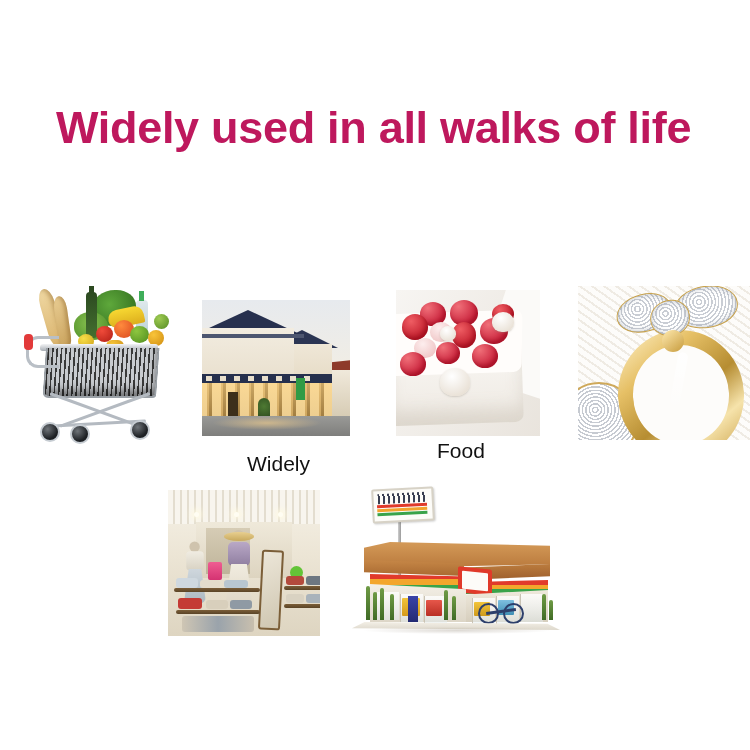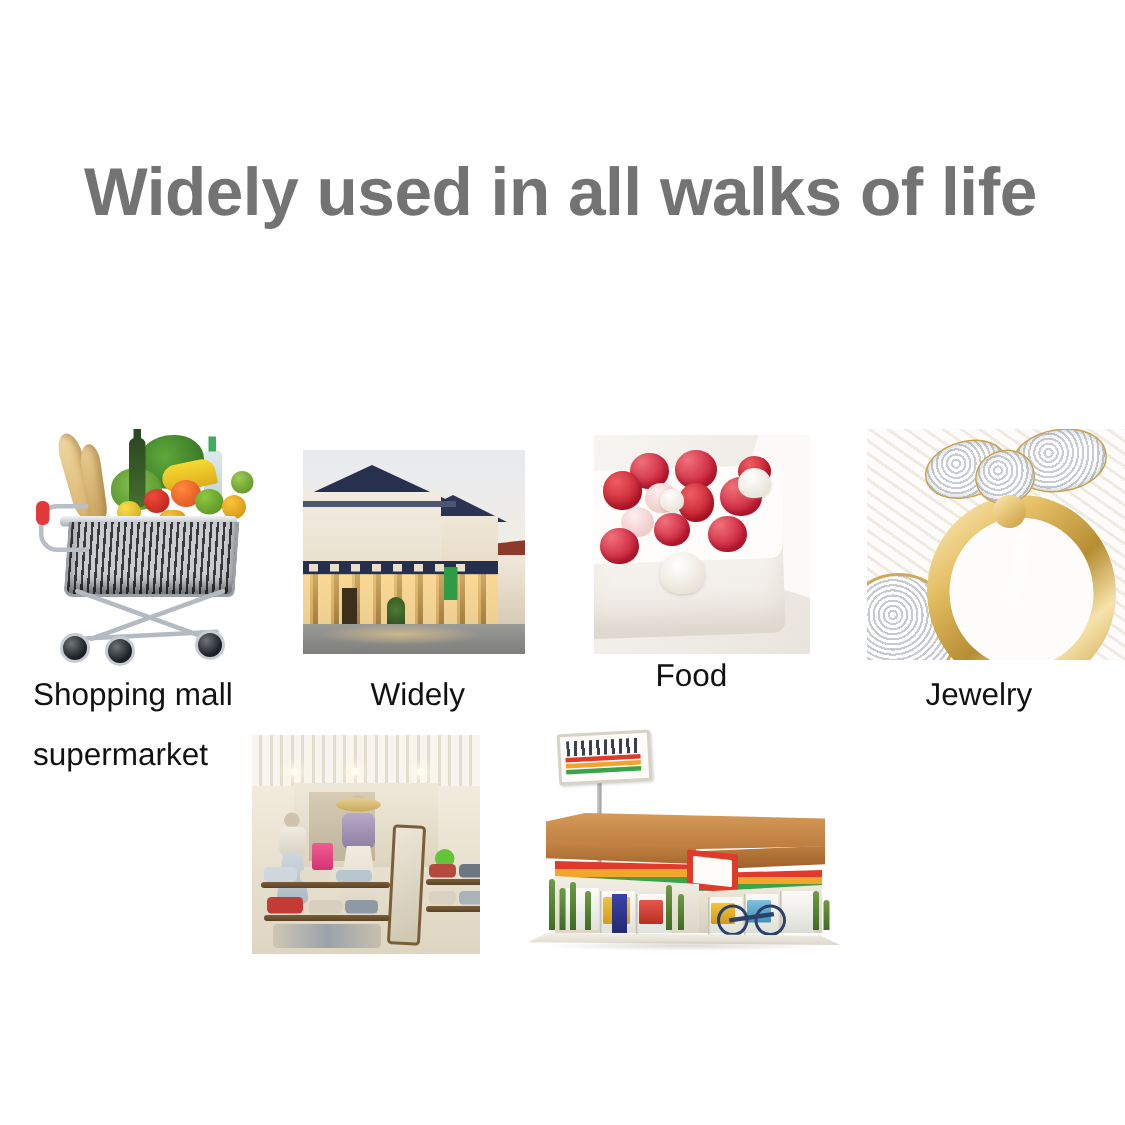--- a/index.html
+++ b/index.html
@@ -6,21 +6,21 @@
   body{
     width:750px;height:750px;background:#ffffff;
     font-family:"Liberation Sans","DejaVu Sans",sans-serif;
     overflow:hidden;position:relative;
   }
   .page{position:absolute;inset:0;background:#fff;}
 
   
   .title{
     position:absolute;left:56px;top:104px;width:660px;
-    font-size:45px;font-weight:bold;color:#737373;
+    font-size:45px;font-weight:bold;color:#be185d;
     letter-spacing:-0.3px;line-height:1.05;white-space:nowrap;
   }
 
   
   .tile{position:absolute;overflow:hidden;}
   .label{
     position:absolute;font-size:21px;color:#111;line-height:1.9;
     white-space:nowrap;font-weight:400;
   }
   .label.two-line{white-space:normal;line-height:1.92;width:200px;}
@@ -458,21 +458,20 @@
     <div class="legs">
       <i class="l1"></i>
         <i class="l3"></i>
         <i class="bar"></i>
     </div>
     <div class="wheel w1"></div>
     <div class="wheel w2"></div>
     <div class="wheel w3"></div>
   </div>
 
-  <div class="label two-line" style="left:22px;top:444px;">Shopping mall supermarket</div>
 
   <div class="tile" id="hotel">
     <div class="sky"></div>
     <div class="tree"></div>
     <div class="roof-red"></div>
     <div class="bldg-3"></div>
     <div class="roof-2"></div>
     <div class="bldg-2"></div>
     <div class="roof-main"></div>
     <div class="bldg-main"></div>
@@ -529,21 +528,20 @@
     <div class="band"></div>
     <div class="band-hl"></div>
     <div class="bow">
       <span class="left"></span>
       <span class="right"></span>
       <span class="mid"></span>
     </div>
     <div class="knot"></div>
   </div>
 
-  <div class="label" style="left:617px;top:444px;">Jewelry</div>
 
   <div class="tile" id="clothing">
     <div class="room"></div>
     <div class="ceiling"></div>
     <div class="ceil-light" style="left:26px"></div>
     <div class="ceil-light" style="left:66px"></div>
     <div class="ceil-light" style="left:110px"></div>
     <div class="backwall"></div>
     <div class="alcove"></div>
 

